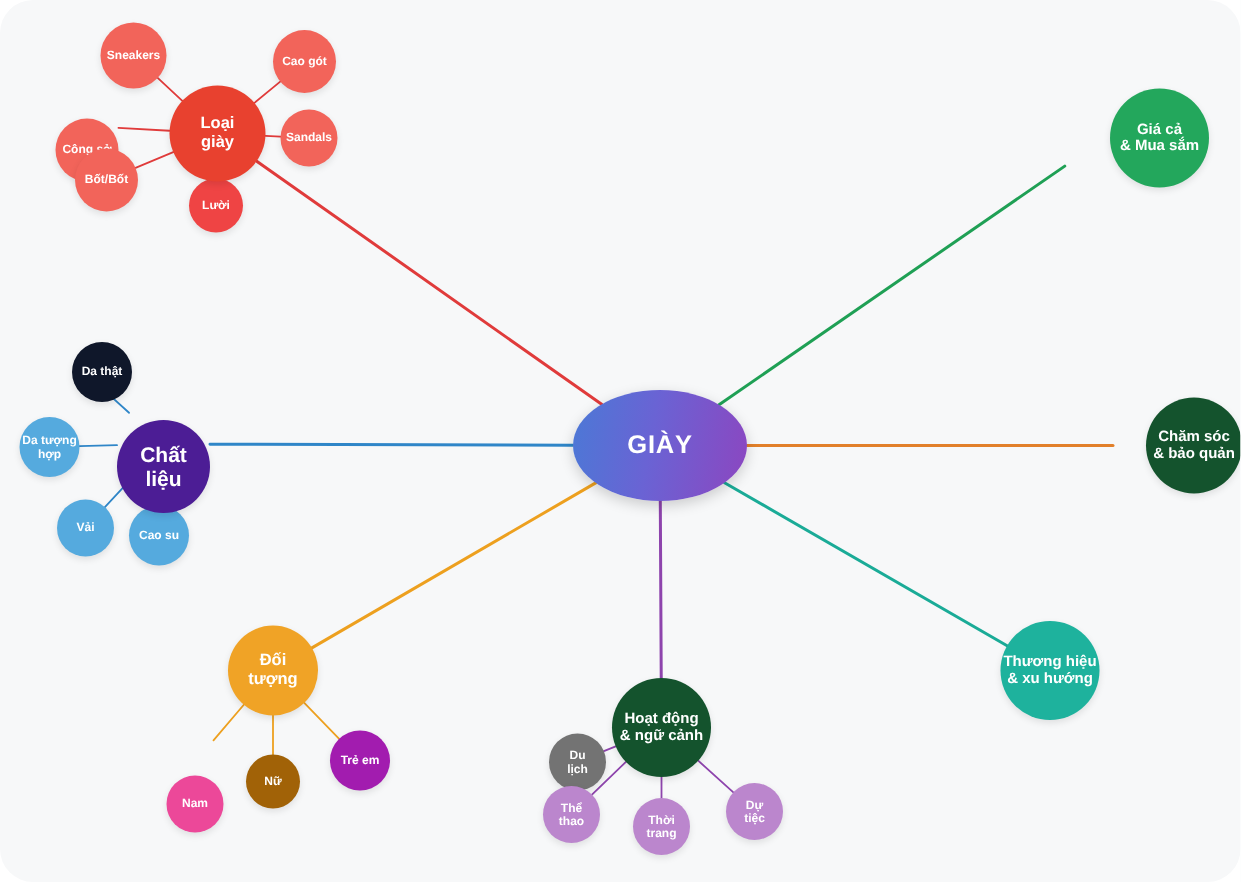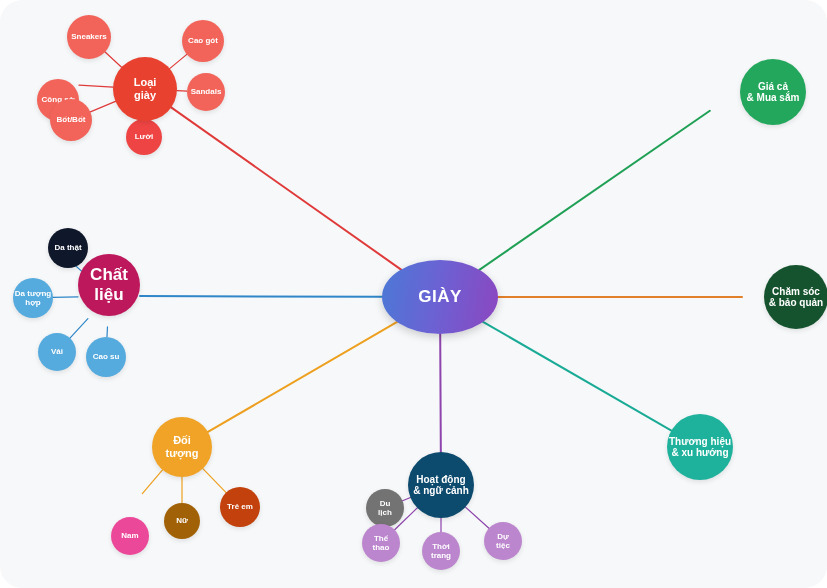--- a/index.html
+++ b/index.html
@@ -88,36 +88,36 @@
       <div class="node leaf" style="left: 187px; top: 73px; width: 38px; height: 38px; font-size: 8px; background: rgb(242, 100, 90);">Sandals</div>
       <div class="node leaf" style="left: 50px; top: 99px; width: 42px; height: 42px; font-size: 8px; background: rgb(242, 100, 90);">Bốt/Bốt</div>
       <div class="node leaf" style="left: 126px; top: 119px; width: 36px; height: 36px; font-size: 8px; background: #ef4444;">Lười</div>
       <div class="node branch" style="left: 113px; top: 57px; width: 64px; height: 64px; font-size: 11px; background: rgb(232, 65, 47);">Loại
 giày</div>
       <div class="node leaf" style="left: 36px; top: 228px; width: 40px; height: 40px; font-size: 8px; background: #0f172a; margin-left: 12px;">Da thật</div>
       <div class="node leaf" style="left: 13px; top: 278px; width: 40px; height: 40px; font-size: 8px; background: rgb(85, 170, 222);">Da tượng
 hợp</div>
       <div class="node leaf" style="left: 38px; top: 333px; width: 38px; height: 38px; font-size: 8px; background: rgb(85, 170, 222);">Vải</div>
       <div class="node leaf" style="left: 86px; top: 337px; width: 40px; height: 40px; font-size: 8px; background: rgb(85, 170, 222);">Cao su</div>
-      <div class="node branch" style="left: 78px; top: 254px; width: 62px; height: 62px; font-size: 17px; background: #be185d;">Chất
+      <div class="node branch" style="left: 78px; top: 280px; width: 62px; height: 62px; font-size: 14px; background: #4c1d95;">Chất
 liệu</div>
       <div class="node leaf" style="left: 111px; top: 517px; width: 38px; height: 38px; font-size: 8px; background: #ec4899;">Nam</div>
       <div class="node leaf" style="left: 164px; top: 503px; width: 36px; height: 36px; font-size: 8px; background: #a16207;">Nữ</div>
-      <div class="node leaf" style="left: 220px; top: 487px; width: 40px; height: 40px; font-size: 8px; background: #c2410c;">Trẻ em</div>
+      <div class="node leaf" style="left: 220px; top: 487px; width: 40px; height: 40px; font-size: 8px; background: #a21caf;">Trẻ em</div>
       <div class="node branch" style="left: 152px; top: 417px; width: 60px; height: 60px; font-size: 11px; background: rgb(240, 163, 38);">Đối
 tượng</div>
       <div class="node leaf" style="left: 366px; top: 489px; width: 38px; height: 38px; font-size: 8px; background: #737373;">Du
 lịch</div>
       <div class="node leaf" style="left: 362px; top: 524px; width: 38px; height: 38px; font-size: 8px; background: rgb(187, 134, 205);">Thể
 thao</div>
       <div class="node leaf" style="left: 422px; top: 532px; width: 38px; height: 38px; font-size: 8px; background: rgb(187, 134, 205);">Thời
 trang</div>
       <div class="node leaf" style="left: 484px; top: 522px; width: 38px; height: 38px; font-size: 8px; background: rgb(187, 134, 205);">Dự
 tiệc</div>
-      <div class="node branch" style="left: 408px; top: 452px; width: 66px; height: 66px; font-size: 10px; background: #0c4a6e;">Hoạt động
+      <div class="node branch" style="left: 408px; top: 452px; width: 66px; height: 66px; font-size: 10px; background: #14532d;">Hoạt động
 &amp; ngữ cảnh</div>
       <div class="node branch" style="left: 704px; top: 59px; width: 66px; height: 66px; font-size: 10px; background: rgb(35, 167, 92); margin-left: 36px;">Giá cả
 &amp; Mua sắm</div>
       <div class="node branch" style="left: 764px; top: 265px; width: 64px; height: 64px; font-size: 10px; background: #14532d;">Chăm sóc
 &amp; bảo quản</div>
       <div class="node branch" style="left: 667px; top: 414px; width: 66px; height: 66px; font-size: 10px; background: rgb(30, 178, 157);">Thương hiệu
 &amp; xu hướng</div>
       <div class="node root" style="left: 382px; top: 260px; width: 116px; height: 74px; font-size: 17px; font-weight: bold;">GIÀY</div>
     </div>
 </div>

